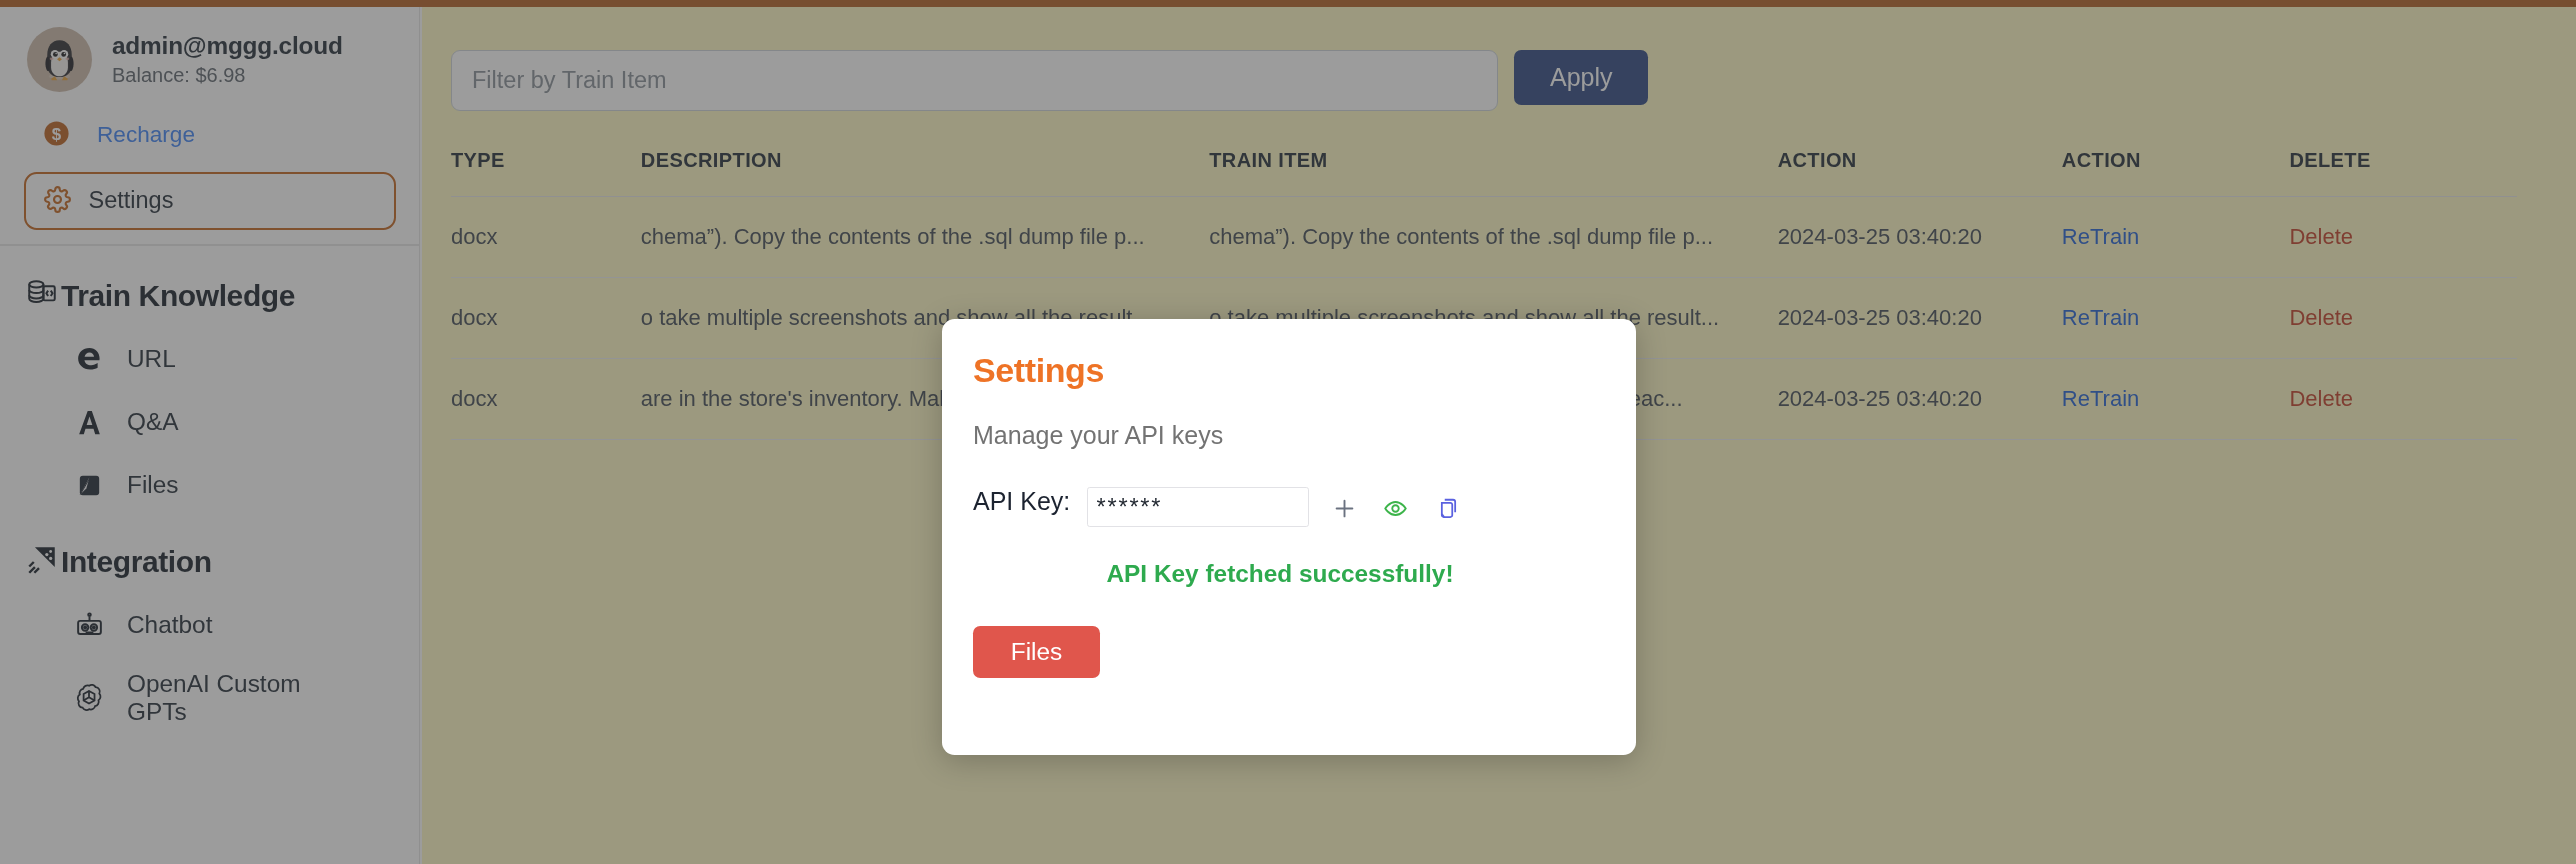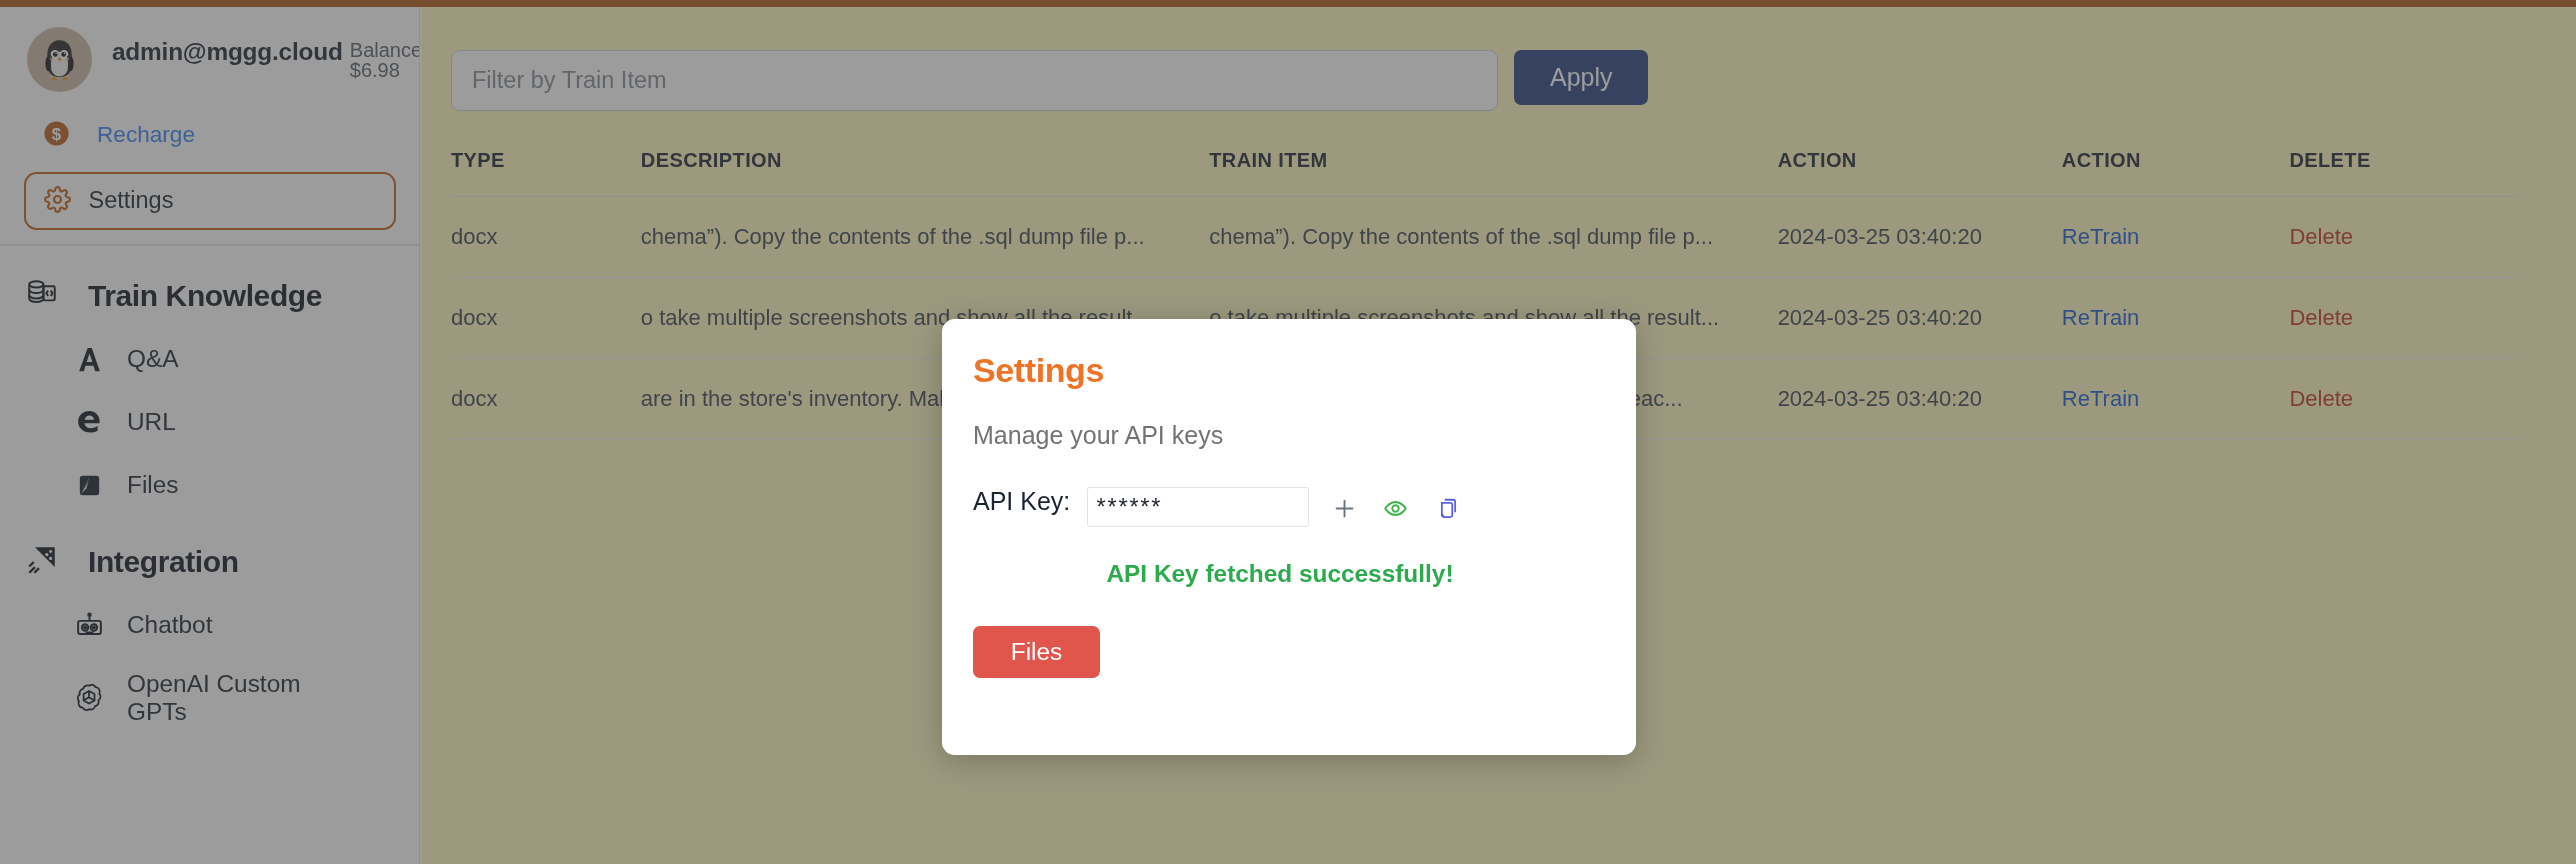--- a/index.html
+++ b/index.html
@@ -71,21 +71,21 @@
   .avatar {
     width: 65px; height: 65px;
     border-radius: 50%;
     background: #cbb9a8;
     flex: 0 0 auto;
     display: flex;
     align-items: center;
     justify-content: center;
     overflow: hidden;
   }
-  .profile-text { display: flex; flex-direction: row; gap: 7.2px; }
+  .profile-text { display: flex; flex-direction: column; gap: 7.2px; }
   .profile-email {
     font-size: 24.4px;
     font-weight: 700;
     color: #212b36;
     letter-spacing: -0.2px;
     line-height: 1;
   }
   .profile-balance {
     font-size: 20px;
     color: #5b636b;
@@ -128,21 +128,21 @@
   .side-divider {
     margin: 14.5px 0 0 0;
     height: 1.8px;
     background: #e6e6e6;
     width: 420px;
   }
 
   .section-head {
     display: flex;
     align-items: center;
-    gap: 29px;
+    gap: 2px;
     padding-left: 25px;
     margin-top: 31px;
   }
   .section-head .title {
     font-size: 30px;
     font-weight: 700;
     color: #131c26;
     letter-spacing: -0.4px;
   }
 
@@ -398,33 +398,33 @@
             <rect x="13" y="6.5" width="8" height="10" rx="1"></rect>
             <path d="M16.3 9.6l-1.2 1.9 1.2 1.9M18.2 9.6l1.2 1.9-1.2 1.9"></path>
           </svg>
         </span>
         <span class="title">Train Knowledge</span>
       </div>
 
       <div class="sub-item">
         <span class="sub-ico">
           <svg width="31" height="31" viewBox="0 0 24 24" aria-hidden="true">
-            <path d="M10.6 3h3.2l6.2 18h-3.6l-1.3-4.1H8.9L7.6 21H4zM12 7.4l-2.2 6.6h4.4z" fill="#131c26"></path>
-          </svg>
-        </span>
-        <span class="lbl">Q&amp;A</span>
+            <path d="M12 3C6.9 3 3.2 6.5 3.2 11.3c0 4.9 3.9 8.5 9.4 8.5 2.2 0 4.2-.5 5.7-1.4v-3.6c-1.4 1-3.1 1.6-4.9 1.6-3 0-5-1.6-5.3-3.9h11.6c.1-.5.1-1 .1-1.5C19.8 6.3 16.5 3 12 3zm-3.8 6.9C8.6 7.9 10.1 6.6 12 6.6c1.9 0 3.3 1.3 3.5 3.3z" fill="#131c26"></path>
+          </svg>
+        </span>
+        <span class="lbl">URL</span>
       </div>
 
       <div class="sub-item">
         <span class="sub-ico">
           <svg width="31" height="31" viewBox="0 0 24 24" aria-hidden="true">
-            <path d="M12 3C6.9 3 3.2 6.5 3.2 11.3c0 4.9 3.9 8.5 9.4 8.5 2.2 0 4.2-.5 5.7-1.4v-3.6c-1.4 1-3.1 1.6-4.9 1.6-3 0-5-1.6-5.3-3.9h11.6c.1-.5.1-1 .1-1.5C19.8 6.3 16.5 3 12 3zm-3.8 6.9C8.6 7.9 10.1 6.6 12 6.6c1.9 0 3.3 1.3 3.5 3.3z" fill="#131c26"></path>
-          </svg>
-        </span>
-        <span class="lbl">URL</span>
+            <path d="M10.6 3h3.2l6.2 18h-3.6l-1.3-4.1H8.9L7.6 21H4zM12 7.4l-2.2 6.6h4.4z" fill="#131c26"></path>
+          </svg>
+        </span>
+        <span class="lbl">Q&amp;A</span>
       </div>
 
       <div class="sub-item">
         <span class="sub-ico">
           <svg width="29" height="29" viewBox="0 0 24 24" aria-hidden="true">
             <rect x="4" y="4" width="16" height="16" rx="2.4" fill="#1b2430"></rect>
             <path d="M4.4 19.2L12 5.2l-2.6 9.3L4.4 19.2z" fill="#f0f1f3"></path>
             <path d="M4.4 19.4L12.6 5.2" stroke="#1b2430" stroke-width="0.8" fill="none"></path>
           </svg>
         </span>

